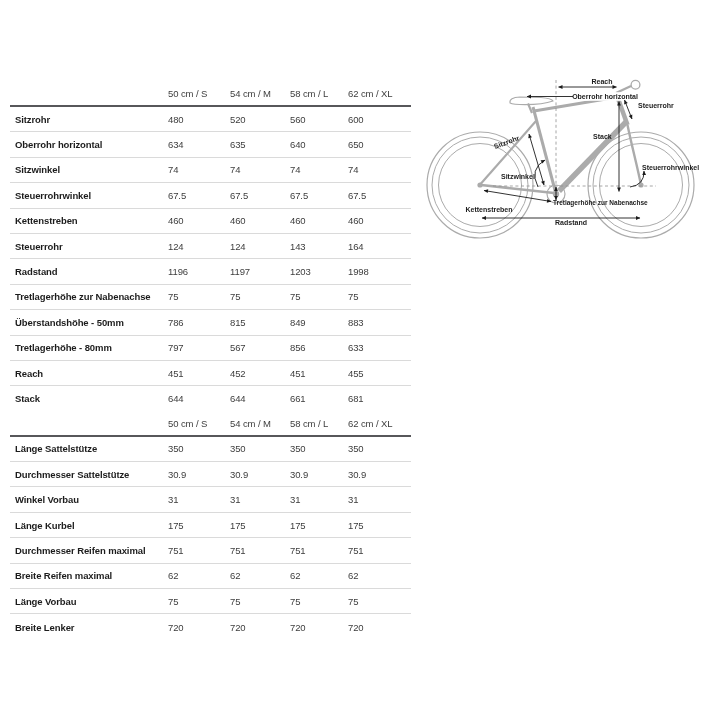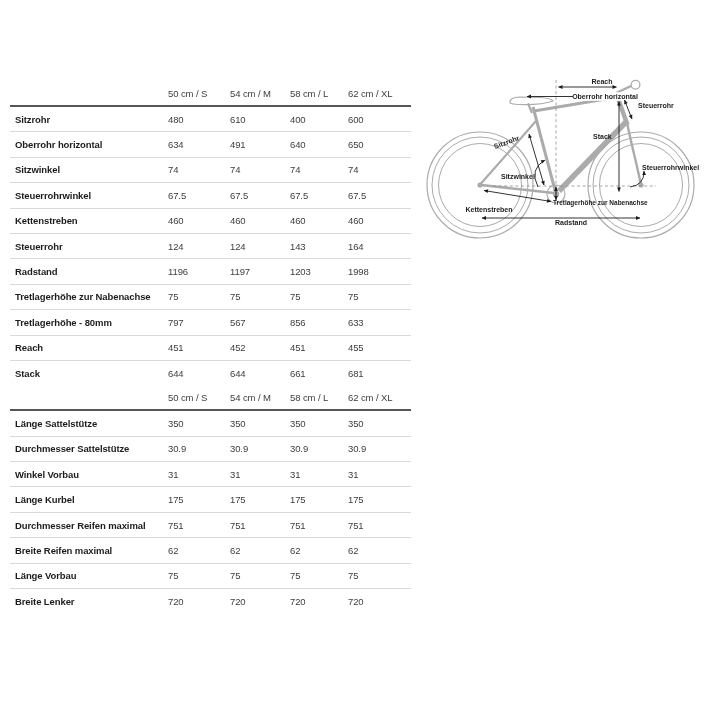--- a/index.html
+++ b/index.html
@@ -29,28 +29,28 @@
         <div class="thead">
           <div class="c-label"></div>
           <div class="c-val c0">50 cm / S</div>
           <div class="c-val c1">54 cm / M</div>
           <div class="c-val c2">58 cm / L</div>
           <div class="c-val c3">62 cm / XL</div>
         </div>
         <div class="trow">
           <div class="c-label lab">Sitzrohr</div>
           <div class="c-val c0">480</div>
-          <div class="c-val c1">610</div>
-          <div class="c-val c2">400</div>
+          <div class="c-val c1">520</div>
+          <div class="c-val c2">560</div>
           <div class="c-val c3">600</div>
         </div>
         <div class="trow">
           <div class="c-label lab">Oberrohr horizontal</div>
           <div class="c-val c0">634</div>
-          <div class="c-val c1">491</div>
+          <div class="c-val c1">635</div>
           <div class="c-val c2">640</div>
           <div class="c-val c3">650</div>
         </div>
         <div class="trow">
           <div class="c-label lab">Sitzwinkel</div>
           <div class="c-val c0">74</div>
           <div class="c-val c1">74</div>
           <div class="c-val c2">74</div>
           <div class="c-val c3">74</div>
         </div>
@@ -81,20 +81,27 @@
           <div class="c-val c1">1197</div>
           <div class="c-val c2">1203</div>
           <div class="c-val c3">1998</div>
         </div>
         <div class="trow">
           <div class="c-label lab">Tretlagerhöhe zur Nabenachse</div>
           <div class="c-val c0">75</div>
           <div class="c-val c1">75</div>
           <div class="c-val c2">75</div>
           <div class="c-val c3">75</div>
+        </div>
+        <div class="trow">
+          <div class="c-label lab">Überstandshöhe - 50mm</div>
+          <div class="c-val c0">786</div>
+          <div class="c-val c1">815</div>
+          <div class="c-val c2">849</div>
+          <div class="c-val c3">883</div>
         </div>
         <div class="trow">
           <div class="c-label lab">Tretlagerhöhe - 80mm</div>
           <div class="c-val c0">797</div>
           <div class="c-val c1">567</div>
           <div class="c-val c2">856</div>
           <div class="c-val c3">633</div>
         </div>
         <div class="trow">
           <div class="c-label lab">Reach</div>

